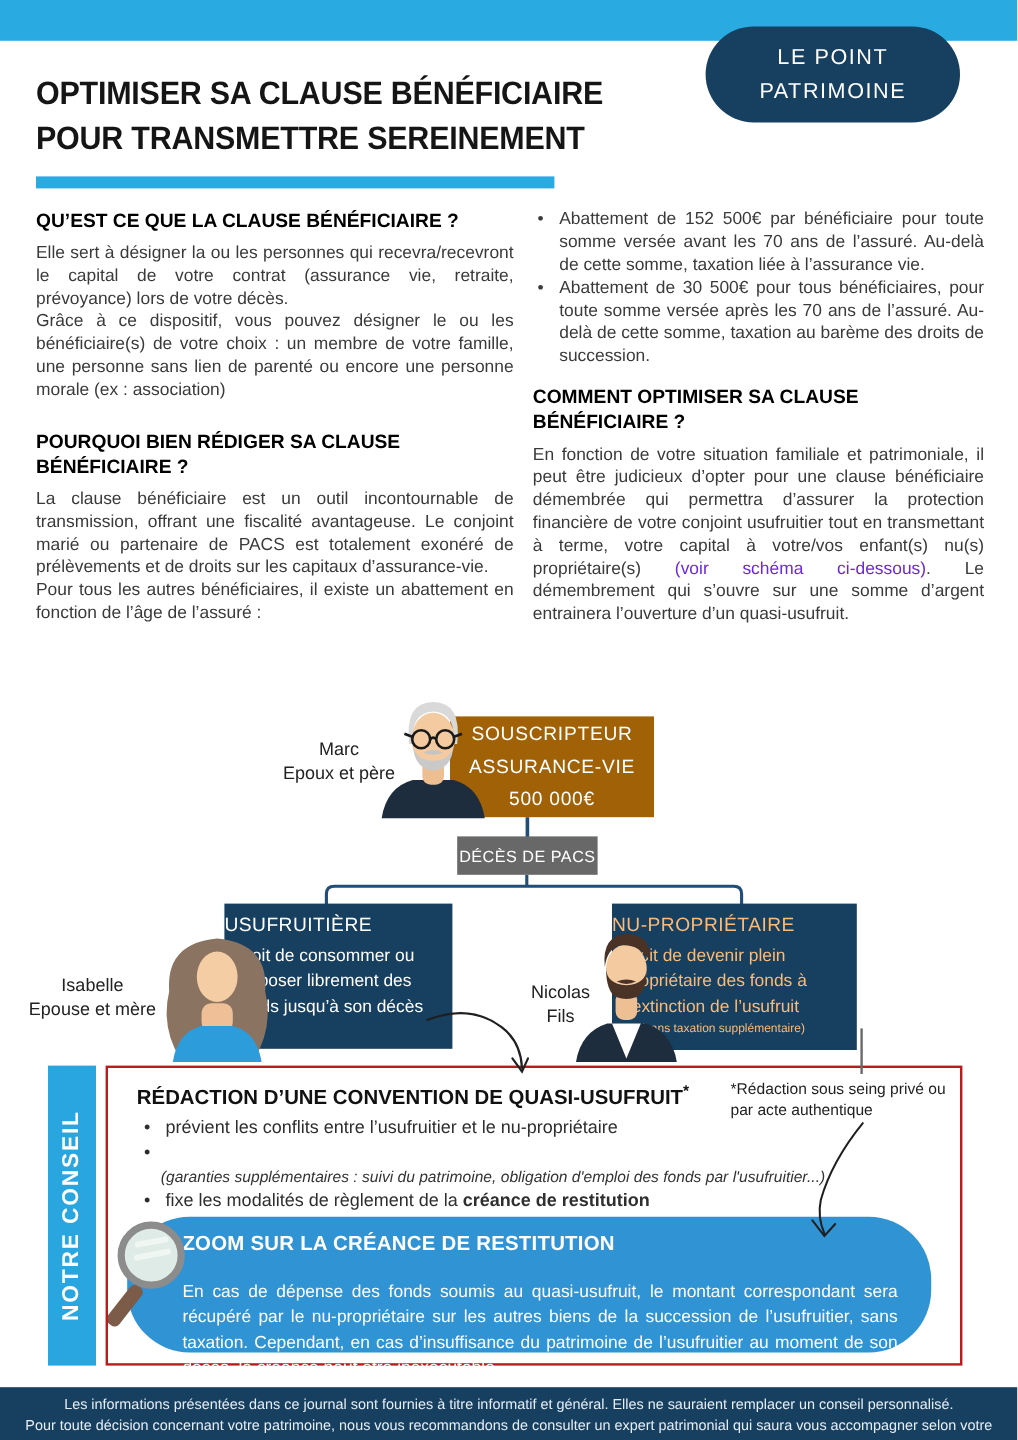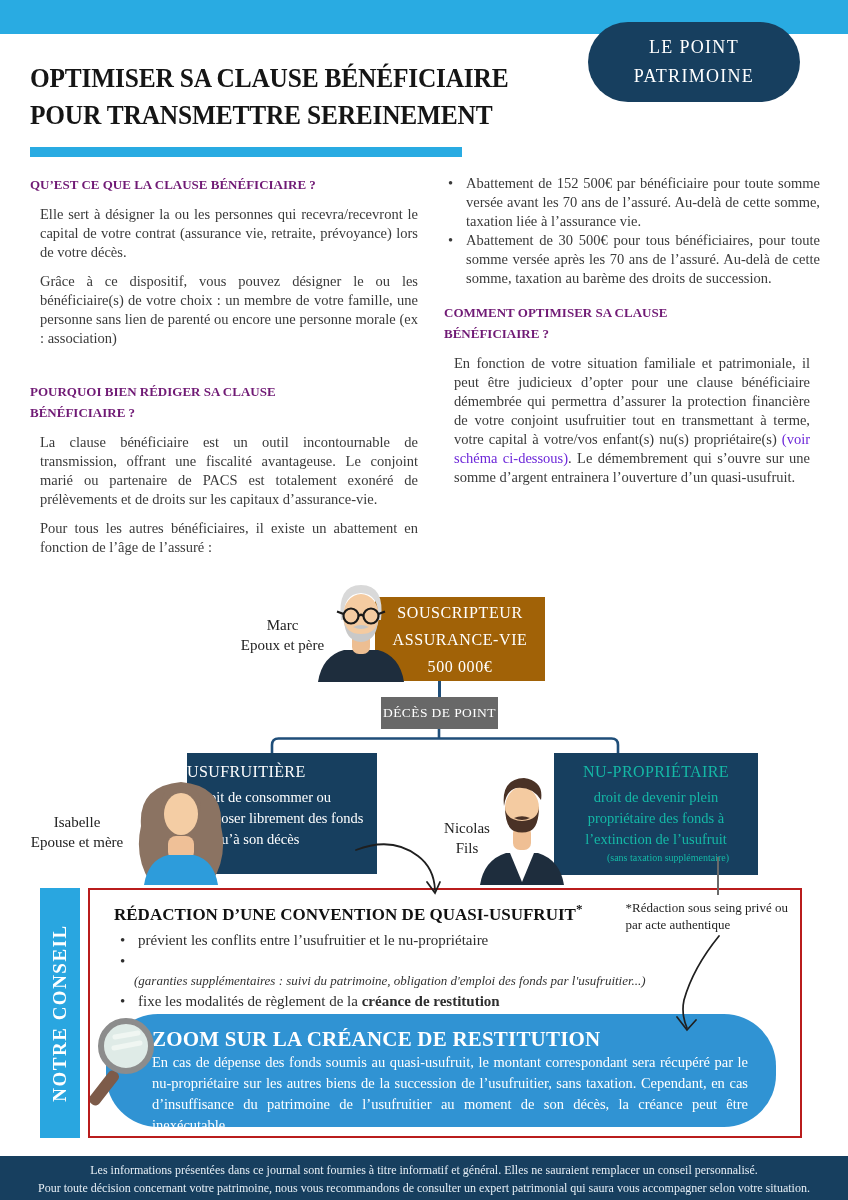--- a/index.html
+++ b/index.html
@@ -1,55 +1,55 @@
 <!DOCTYPE html>
 <html lang="fr"><head>
 <meta charset="utf-8">
 <style>
   html,body{margin:0;padding:0;background:#ffffff;}
   #page{position:relative;width:848px;height:1200px;background:#ffffff;overflow:hidden;
-        font-family:Liberation Serif, serif;color:#3a3a3a;}
+        font-family:Liberation Sans, sans-serif;color:#3a3a3a;}
   .abs{position:absolute;}
 
   
   .topbar{left:0;top:0;width:848px;height:34px;background:#29ABE2;}
   .badge{left:588px;top:22px;width:212px;height:80px;background:#173F5F;border-radius:41px;
          display:flex;flex-direction:column;align-items:center;justify-content:center;
          color:#fff;font-size:18px;line-height:29px;letter-spacing:1.3px;}
   .title{left:30px;top:60px;width:520px;font-size:27px;line-height:37px;font-weight:bold;color:#151515;
          transform:scaleX(0.94);transform-origin:left top;letter-spacing:-0.2px;}
   .title-underline{left:30px;top:147px;width:432px;height:10px;background:#29ABE2;}
 
   
   .col-left{left:30px;top:174px;width:398px;}
   .col-right{left:444px;top:174px;width:376px;}
-  h2.sec{font-size:13px;line-height:21px;color:#701a75;margin:0 0 7px 0;font-weight:bold;}
-  p.body{font-size:14.5px;line-height:19px;color:#3a3a3a;text-align:justify;margin:10px;}
+  h2.sec{font-size:16px;line-height:21px;color:#000000;margin:0 0 7px 0;font-weight:bold;}
+  p.body{font-size:14.5px;line-height:19px;color:#3a3a3a;text-align:justify;margin:0;}
   .gap{height:23px;}
   .bullets{margin:0 0 14px 0;}
   .b-row{display:flex;font-size:14.5px;line-height:19px;color:#3a3a3a;}
   .b-dot{width:18px;flex:0 0 18px;text-align:left;padding-left:4px;}
   .b-txt{flex:1;text-align:justify;}
   .link{color:#6d28d9;}
 
   
   .person-label{font-size:15px;line-height:20px;color:#222;text-align:center;}
   .marc-label{left:205px;top:615px;width:155px;}
   .sub-box{left:375px;top:597px;width:170px;height:84px;background:#a16207;color:#fff;z-index:2;
            display:flex;flex-direction:column;align-items:center;justify-content:center;
            font-size:16px;line-height:27px;letter-spacing:0.6px;text-align:center;}
   .marc-avatar{left:308px;top:580px;width:106px;height:102px;z-index:3;}
   .stub1{left:438px;top:681px;width:3px;height:17px;background:#1F4E79;}
   .death-box{left:381px;top:697px;width:117px;height:32px;background:#686868;color:#fff;
              display:flex;align-items:center;justify-content:center;font-size:13.5px;letter-spacing:0.4px;}
   .tree{left:260px;top:729px;width:370px;height:26px;}
   .usu-box{left:187px;top:753px;width:190px;height:121px;background:#173F5F;color:#fff;z-index:2;
            text-align:left;box-sizing:border-box;padding-top:10px;}
-  .nue-box{left:554px;top:753px;width:204px;height:122px;background:#173F5F;color:#14b8a6;z-index:2;
-           text-align:center;box-sizing:border-box;padding-top:10px;}
+  .nue-box{left:510px;top:753px;width:204px;height:122px;background:#173F5F;color:#fdba74;z-index:2;
+           box-sizing:border-box;padding-top:10px;}
   .d-title{font-size:16px;letter-spacing:0.4px;margin-bottom:6px;font-weight:normal;}
   .d-body{font-size:14.5px;line-height:21px;padding:0 10px;}
   .d-note{font-size:10px;margin-top:2px;padding-left:24px;}
   .isabelle-avatar{left:126px;top:768px;width:110px;height:117px;z-index:3;}
   .isabelle-label{left:14px;top:812px;width:126px;}
   .nicolas-avatar{left:466px;top:770px;width:112px;height:115px;z-index:3;}
   .nicolas-label{left:428px;top:818px;width:78px;}
   .arrow1{left:352px;top:840px;width:95px;height:60px;z-index:4;}
   .note-line{left:717px;top:857px;width:2px;height:38px;background:#6a6a6a;z-index:4;}
 
@@ -61,21 +61,21 @@
   .c-title{position:absolute;left:24px;top:11px;font-size:17px;font-weight:bold;color:#111;}
   .c-title sup{font-size:13px;}
   .c-note{position:absolute;right:12px;top:9px;text-align:left;font-size:13px;line-height:17px;color:#1f1f1f;}
   .c-bullets{position:absolute;left:26px;top:40px;width:575px;}
   .c-row{display:flex;font-size:15px;line-height:20px;color:#2e2e2e;margin-bottom:1px;}
   .c-italic{font-size:13px;line-height:17px;font-style:italic;color:#333;margin:0 0 2px 18px;}
   .arrow2{position:absolute;left:585px;top:44px;width:50px;height:102px;z-index:6;}
   .magnifier{position:absolute;left:0px;top:126px;width:66px;height:94px;z-index:7;}
   .zoom-box{position:absolute;left:16px;top:124px;width:670px;height:113px;background:#3093D3;border-radius:52px;
             color:#fff;box-sizing:border-box;padding:13px 28px 0 46px;z-index:5;}
-  .z-title{font-size:21px;font-weight:bold;letter-spacing:0.2px;margin-bottom:0;}
+  .z-title{font-size:17px;font-weight:bold;letter-spacing:0.2px;margin-bottom:20px;}
   .z-body{font-size:14.5px;line-height:21px;text-align:justify;}
 
   
   .footer{left:0;top:1156px;width:848px;height:44px;background:#173F5F;color:#E6EEF5;
           font-size:12px;line-height:18px;text-align:center;box-sizing:border-box;padding-top:5px;}
 </style>
 </head>
 <body>
 
 <div id="page">
@@ -142,21 +142,21 @@
       <circle cx="43" cy="36" r="7.5"></circle>
         <circle cx="63" cy="36" r="7.5"></circle>
       <path d="M50.5 36 Q53 33.5 55.5 36"></path>
         <path d="M35.5 34 L29 31.5"></path>
         <path d="M70.5 34 L77 31.5"></path>
     </g>
   </svg>
 
   <div class="abs stub1"></div>
 
-  <div class="abs death-box">DÉCÈS DE POINT</div>
+  <div class="abs death-box">DÉCÈS DE PACS</div>
 
   <svg class="abs tree" viewBox="0 0 370 26">
     <path d="M179 0 V10 M12 26 V16 Q12 9.5 18.5 9.5 H351.5 Q358 9.5 358 16 V26" stroke="#1F4E79" stroke-width="2.6" fill="none"></path>
   </svg>
 
   <div class="abs usu-box">
     <div class="d-title">USUFRUITIÈRE</div>
     <div class="d-body">droit de consommer ou disposer librement des fonds jusqu’à son décès</div>
   </div>
 

